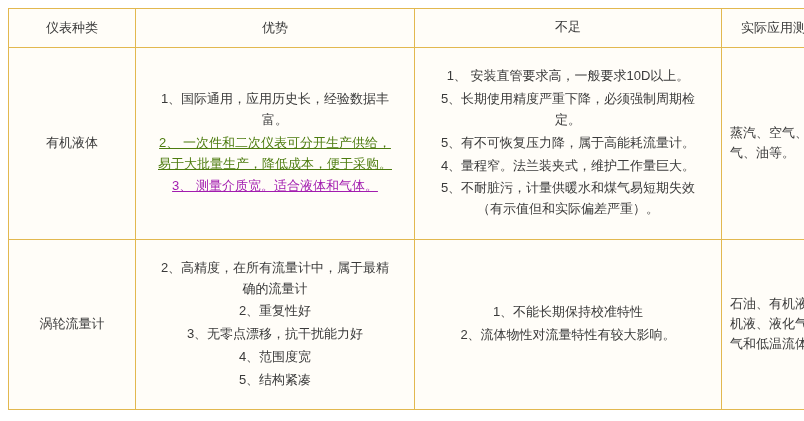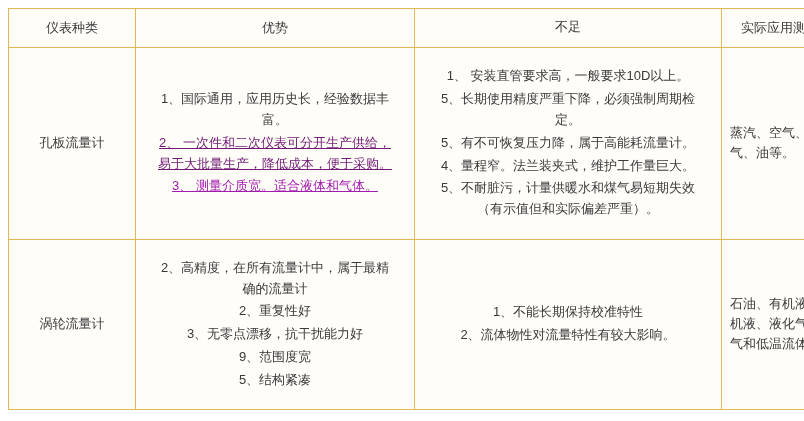--- a/index.html
+++ b/index.html
@@ -74,21 +74,21 @@
   ol.plain li {
     margin: 0 0 2px 0;
     padding: 0;
     font-size: 13px;
     line-height: 1.6;
     text-indent: 0;
   }
   ol.plain li:last-child { margin-bottom: 0; }
 
   li.hl {
-    color: #701a75;
+    color: #4d7c0f;
     text-decoration: underline;
   }
   li.hl-blue {
     color: #a21caf;
     text-decoration: underline;
   }
   .row-pros-1 li, .row-cons-1 li { line-height: 1.62; }
   .tight li { margin-bottom: 1px; }
 </style>
 </head>
@@ -99,21 +99,21 @@
     <thead>
       <tr>
         <td class="col-type">仪表种类</td>
         <td class="col-pros">优势</td>
         <td class="col-cons">不足</td>
         <td class="col-media">实际应用测量介质</td>
       </tr>
     </thead>
     <tbody>
       <tr>
-        <td class="type-cell">孔板流量计</td>
+        <td class="type-cell">有机液体</td>
         <td class="list-cell">
           <ol class="plain row-pros-1">
             <li>1、国际通用，应用历史长，经验数据丰富。</li>
             <li class="hl">2、 一次件和二次仪表可分开生产供给，易于大批量生产，降低成本，便于采购。</li>
             <li class="hl-blue">3、 测量介质宽。适合液体和气体。</li>
           </ol>
         </td>
         <td class="list-cell">
           <ol class="plain row-cons-1">
             <li>1、 安装直管要求高，一般要求10D以上。</li>
@@ -125,21 +125,21 @@
         </td>
         <td class="media-cell">蒸汽、空气、水、煤气、油等。</td>
       </tr>
       <tr>
         <td class="type-cell">涡轮流量计</td>
         <td class="list-cell">
           <ol class="plain tight">
             <li>2、高精度，在所有流量计中，属于最精确的流量计</li>
             <li>2、重复性好</li>
             <li>3、无零点漂移，抗干扰能力好</li>
-            <li>9、范围度宽</li>
+            <li>4、范围度宽</li>
             <li>5、结构紧凑</li>
           </ol>
         </td>
         <td class="list-cell">
           <ol class="plain">
             <li>1、不能长期保持校准特性</li>
             <li>2、流体物性对流量特性有较大影响。</li>
           </ol>
         </td>
         <td class="media-cell">石油、有机液体、无机液、液化气、天然气和低温流体</td>

